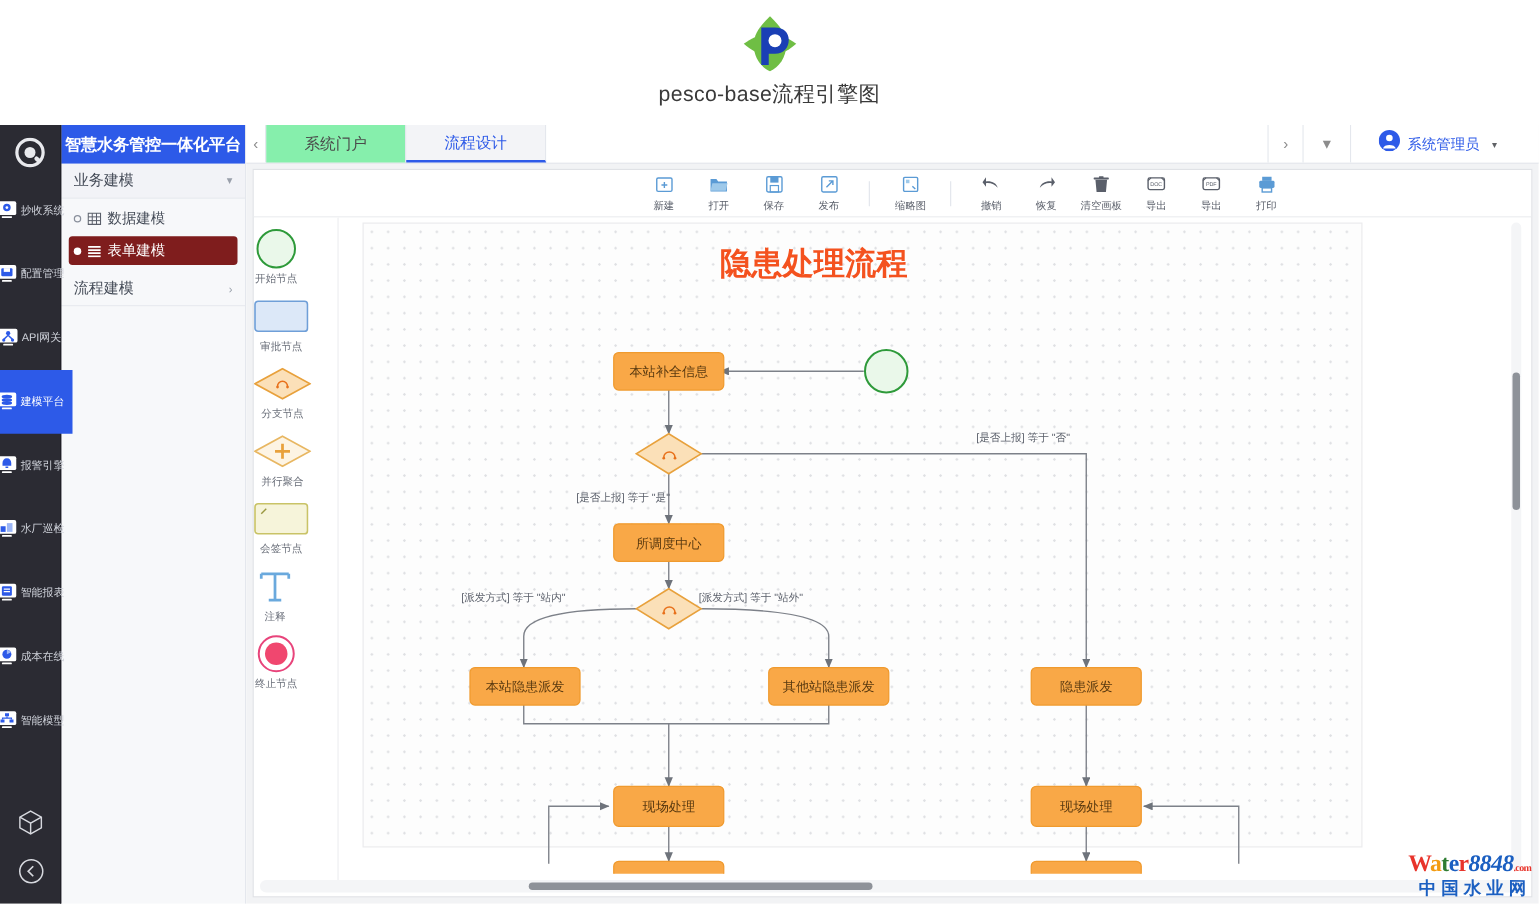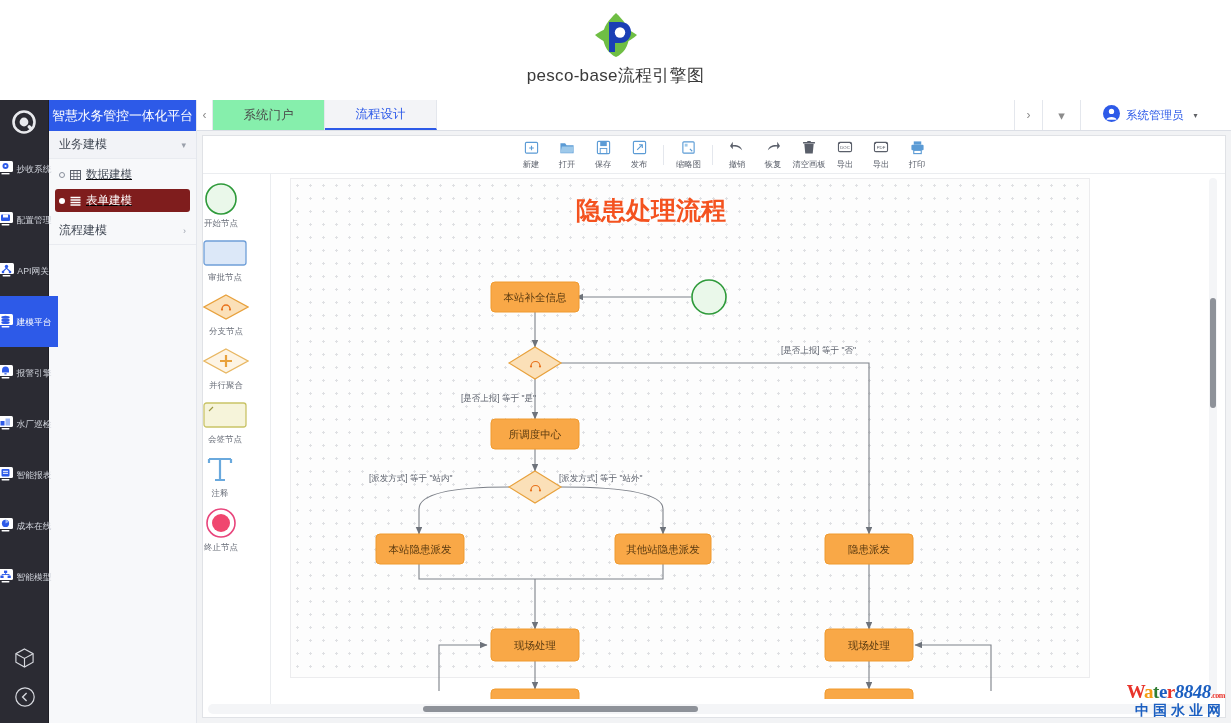--- a/index.html
+++ b/index.html
@@ -71,33 +71,33 @@
 
   
   #nav-panel {
     width: 148px; height: 623px; flex: 0 0 148px;
     background: #f7f8fa;
     border-right: 1px solid #e4e7ed;
     display: flex; flex-direction: column;
   }
   #platform-title {
     height: 31px; background: #2d5ae8; color: #fff;
-    font-size: 13px; font-weight: 400;
+    font-size: 13px; font-weight: 700;
     display: flex; align-items: center; justify-content: center;
     white-space: nowrap; letter-spacing: -.2px;
   }
   .nav-group {
     height: 28px; display: flex; align-items: center;
     padding: 0 10px; font-size: 12px; color: #444b57;
     background: #f2f3f7; border-bottom: 1px solid #e9ebf0;
     justify-content: space-between; cursor: pointer;
   }
   .nav-group.plain { background: #f7f8fa; }
   .nav-caret { font-size: 9px; color: #9aa0ab; }
-  .nav-children { padding: 4px 6px 2px 6px; text-decoration: underline; }
+  .nav-children { padding: 4px 6px 2px 6px; }
   .nav-item {
     height: 23px; display: flex; align-items: center; gap: 5px;
     font-size: 11.5px; color: #444b57; padding: 0 4px;
     border-radius: 3px; margin-bottom: 3px; cursor: pointer;
   }
   .nav-item.active { background: #7f1d1d; color: #fff; }
   .dot-o { width: 6px; height: 6px; border: 1px solid #8a909c; border-radius: 50%; flex:0 0 6px;}
   .dot-f { width: 6px; height: 6px; background: #fff; border-radius: 50%; flex:0 0 6px;}
   .mini-ic { width: 11px; height: 11px; flex: 0 0 11px; display:flex;align-items:center;justify-content:center;}
 
@@ -152,21 +152,21 @@
     overflow: hidden;
   }
 
   
   #toolbar {
     height: 38px; flex: 0 0 38px;
     border-bottom: 1px solid #ebedf0;
     display: flex; align-items: center;
     background: #fff; position: relative;
   }
-  #tool-items { display: flex; align-items: center; margin-left: 310px; }
+  #tool-items { display: flex; align-items: center; margin-left: 310px; gap: 8px; }
   .tool-btn {
     width: 36px; display: flex; flex-direction: column;
     align-items: center; justify-content: center; cursor: pointer;
   }
   .tool-ic { height: 17px; display: flex; align-items: center; justify-content: center; }
   .tool-lbl { font-size: 9px; color: #5a5f6a; margin-top: 2px; white-space: nowrap; transform: scale(.92);}
   .tool-sep { width: 1px; height: 20px; background: #e4e7ed; margin: 0 6px; align-self: center;}
   #tool-right {
     position: absolute; right: 14px; top: 0; height: 38px;
     display: flex; align-items: center; gap: 6px;

